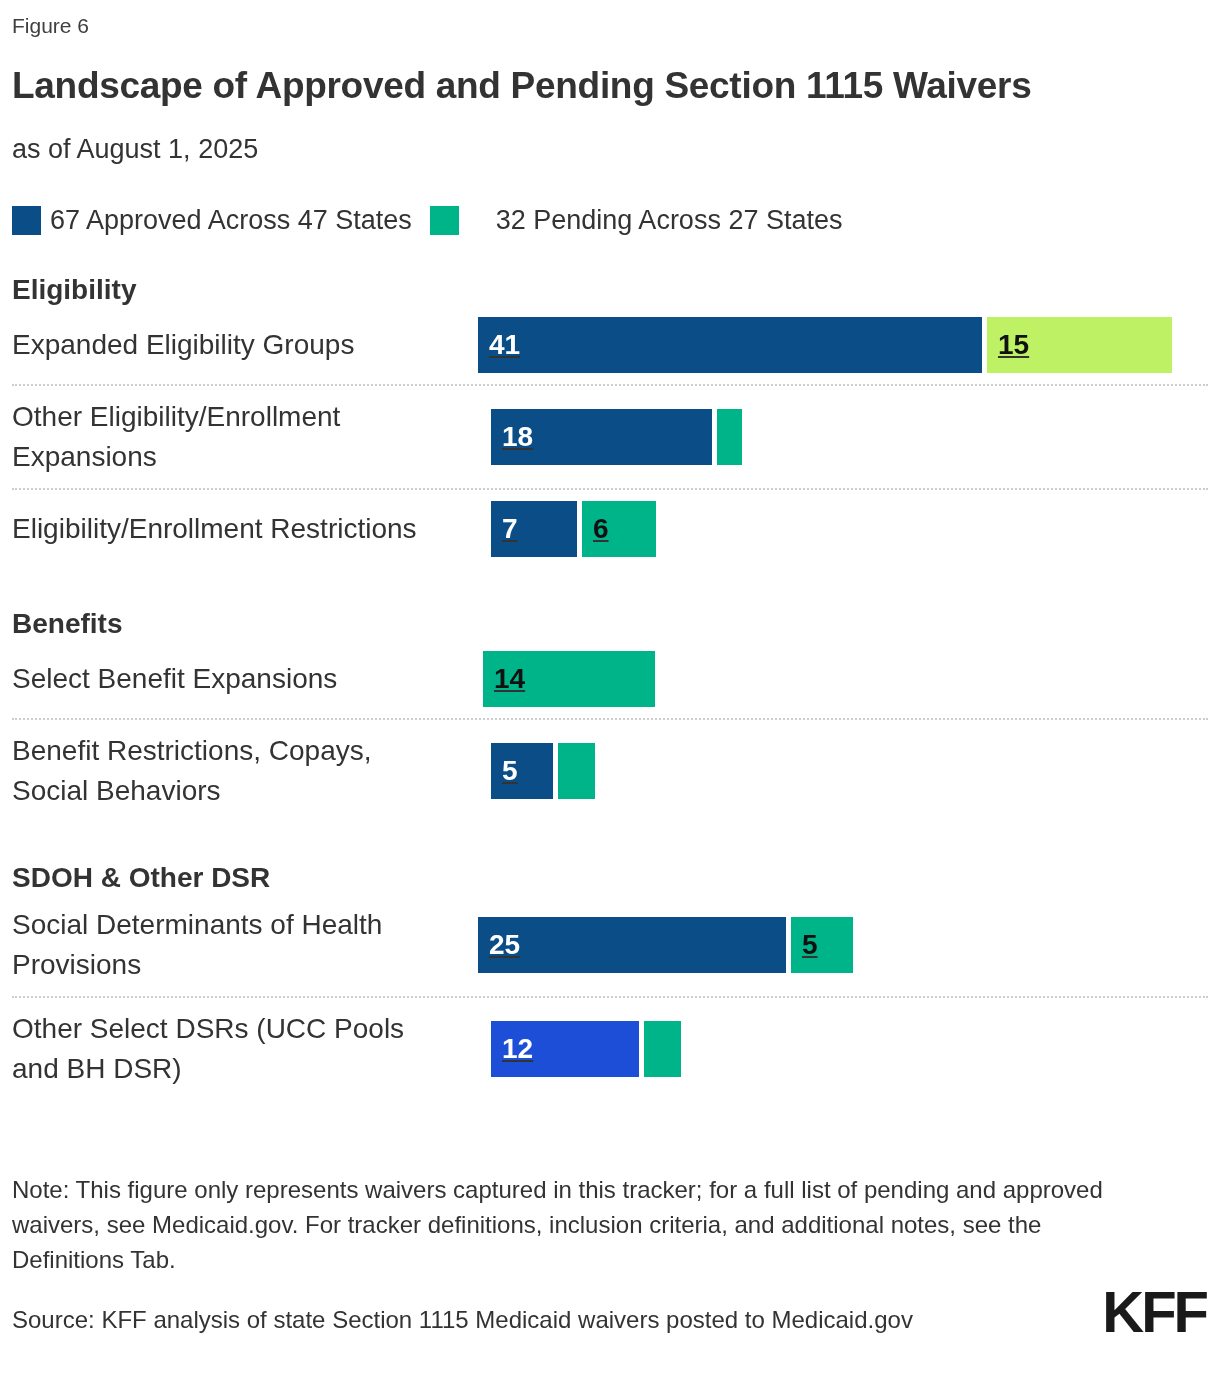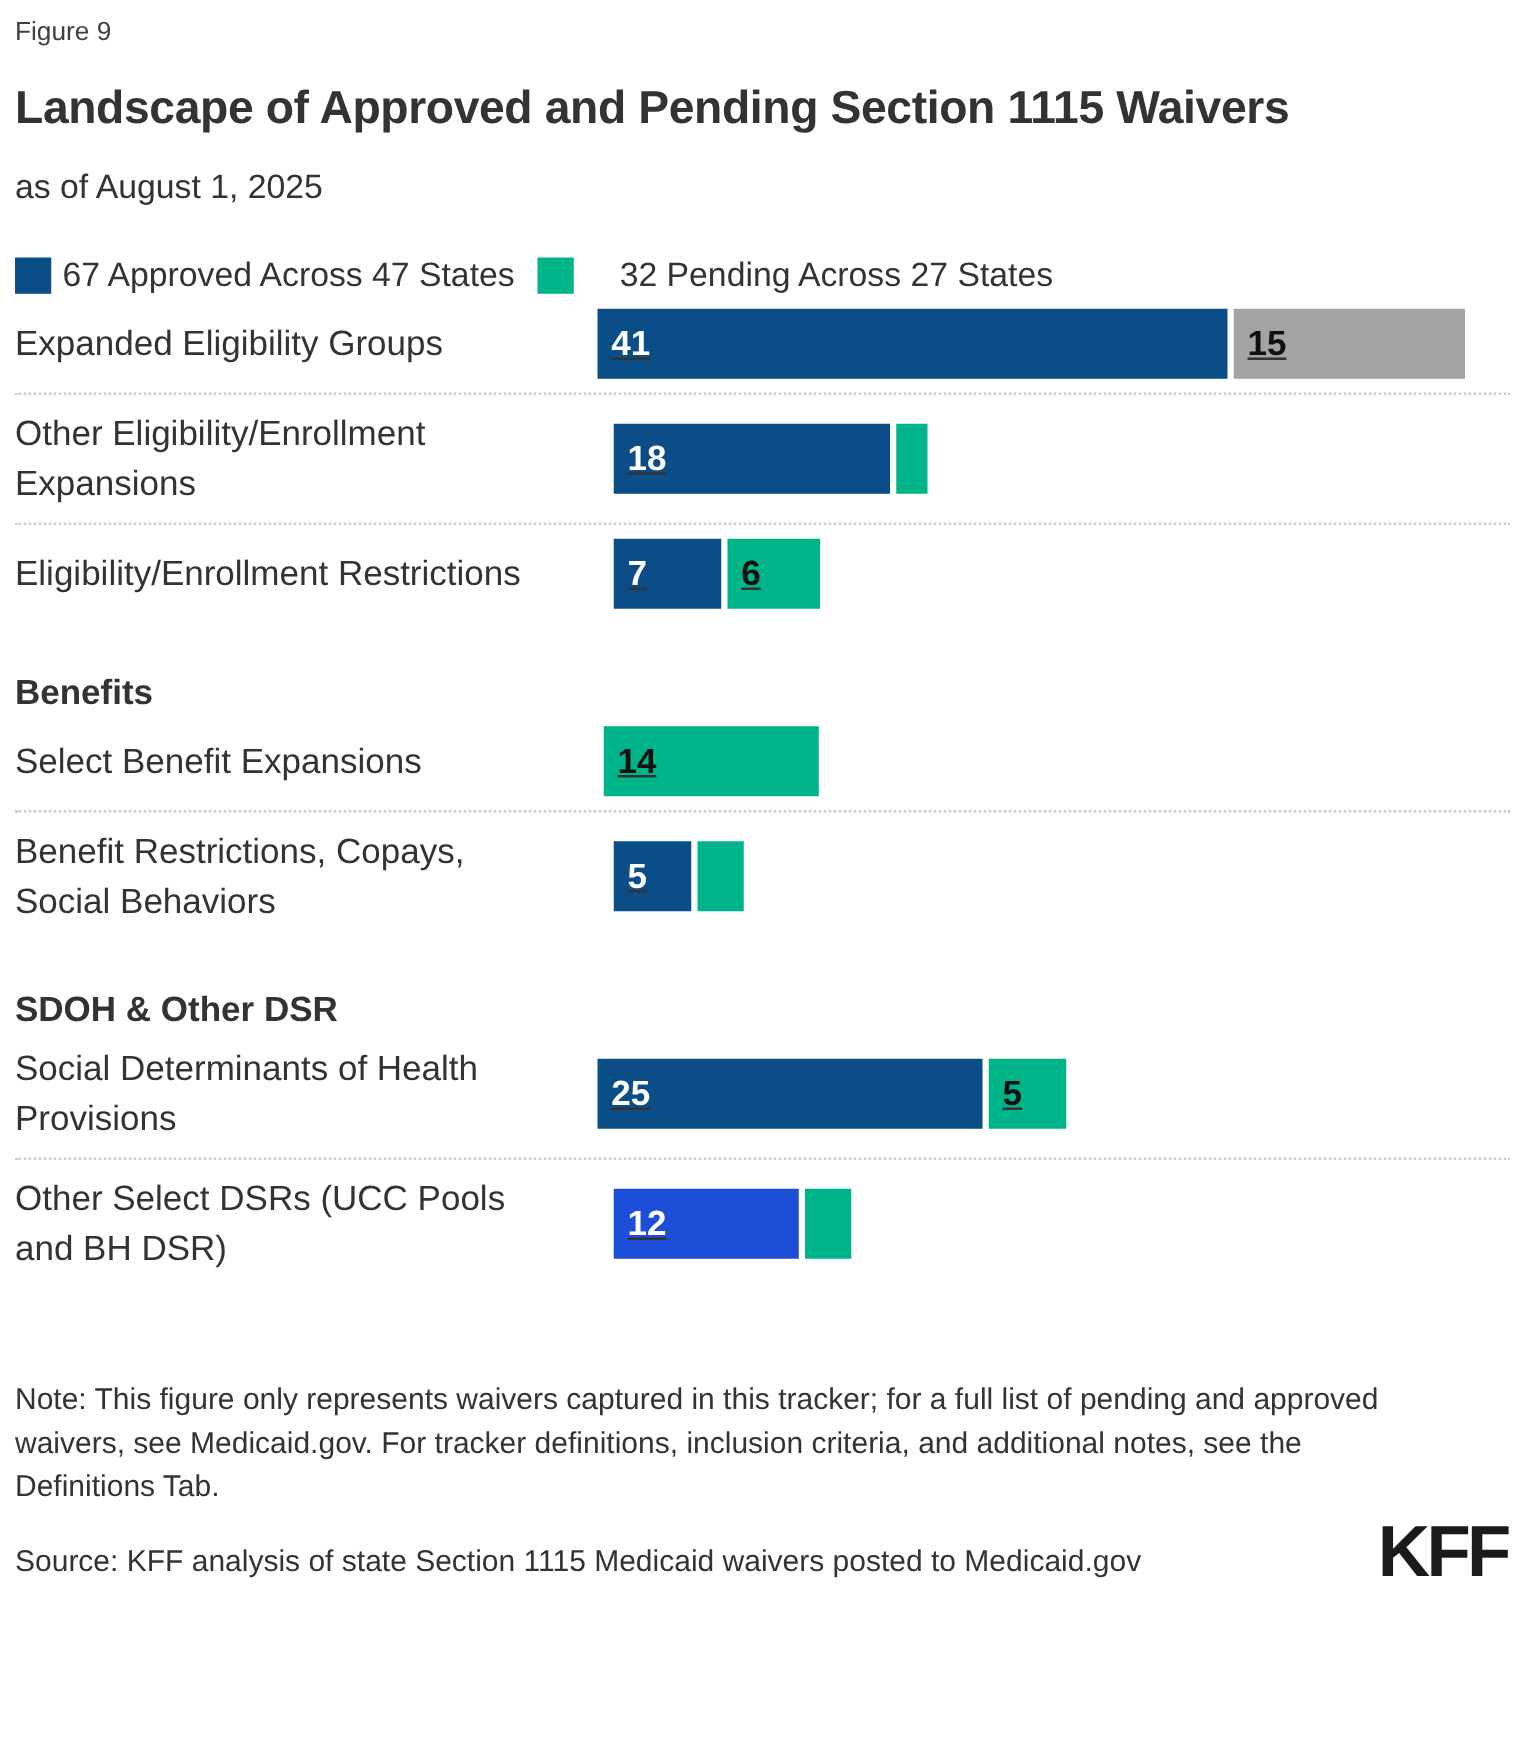--- a/index.html
+++ b/index.html
@@ -56,45 +56,46 @@
   .kff-logo {
     font-size: 58px; font-weight: 800; letter-spacing: -3px;
     color: #1a1a1a; line-height: 50px; padding-right: 2px;
   }
 </style>
 </head>
 <body>
 
 <div class="page">
 
-  <div class="figure-label">Figure 9</div>
+  <div class="figure-label">Figure 6</div>
 
   <h1 class="title">Landscape of Approved and Pending Section 1115 Waivers</h1>
 
   <div class="subtitle">as of August 1, 2025</div>
 
   <div class="legend">
     <div class="legend-item">
       <span class="swatch" id="swatch-approved" style="background: rgb(10, 77, 135);"></span>
       <span>67 Approved Across 47 States</span>
     </div>
     <div class="legend-item">
       <span class="swatch" id="swatch-pending" style="background: rgb(0, 180, 137);"></span>
       <span>32 Pending Across 27 States</span>
     </div>
   </div>
 
   <div id="chart">
+      <div class="section-header first">Eligibility</div>
       <div class="row">
         <div class="row-label">Expanded Eligibility Groups</div>
         <div class="bars">
           <div class="bar approved" style="width: 504px; background: rgb(10, 77, 135);">
             <span class="bar-value">41</span>
           </div>
-          <div class="bar pending" style="width: 185px; background: #a3a3a3;">
+          <div class="bar pending" style="width: 185px; background: #bef264;">
             <span class="bar-value">15</span>
           </div>
         </div>
       </div>
       <div class="row">
         <div class="row-label">Other Eligibility/Enrollment Expansions</div>
         <div class="bars">
           <div class="bar approved" style="width: 221px; background: rgb(10, 77, 135);">
             <span class="bar-value">18</span>
           </div>

